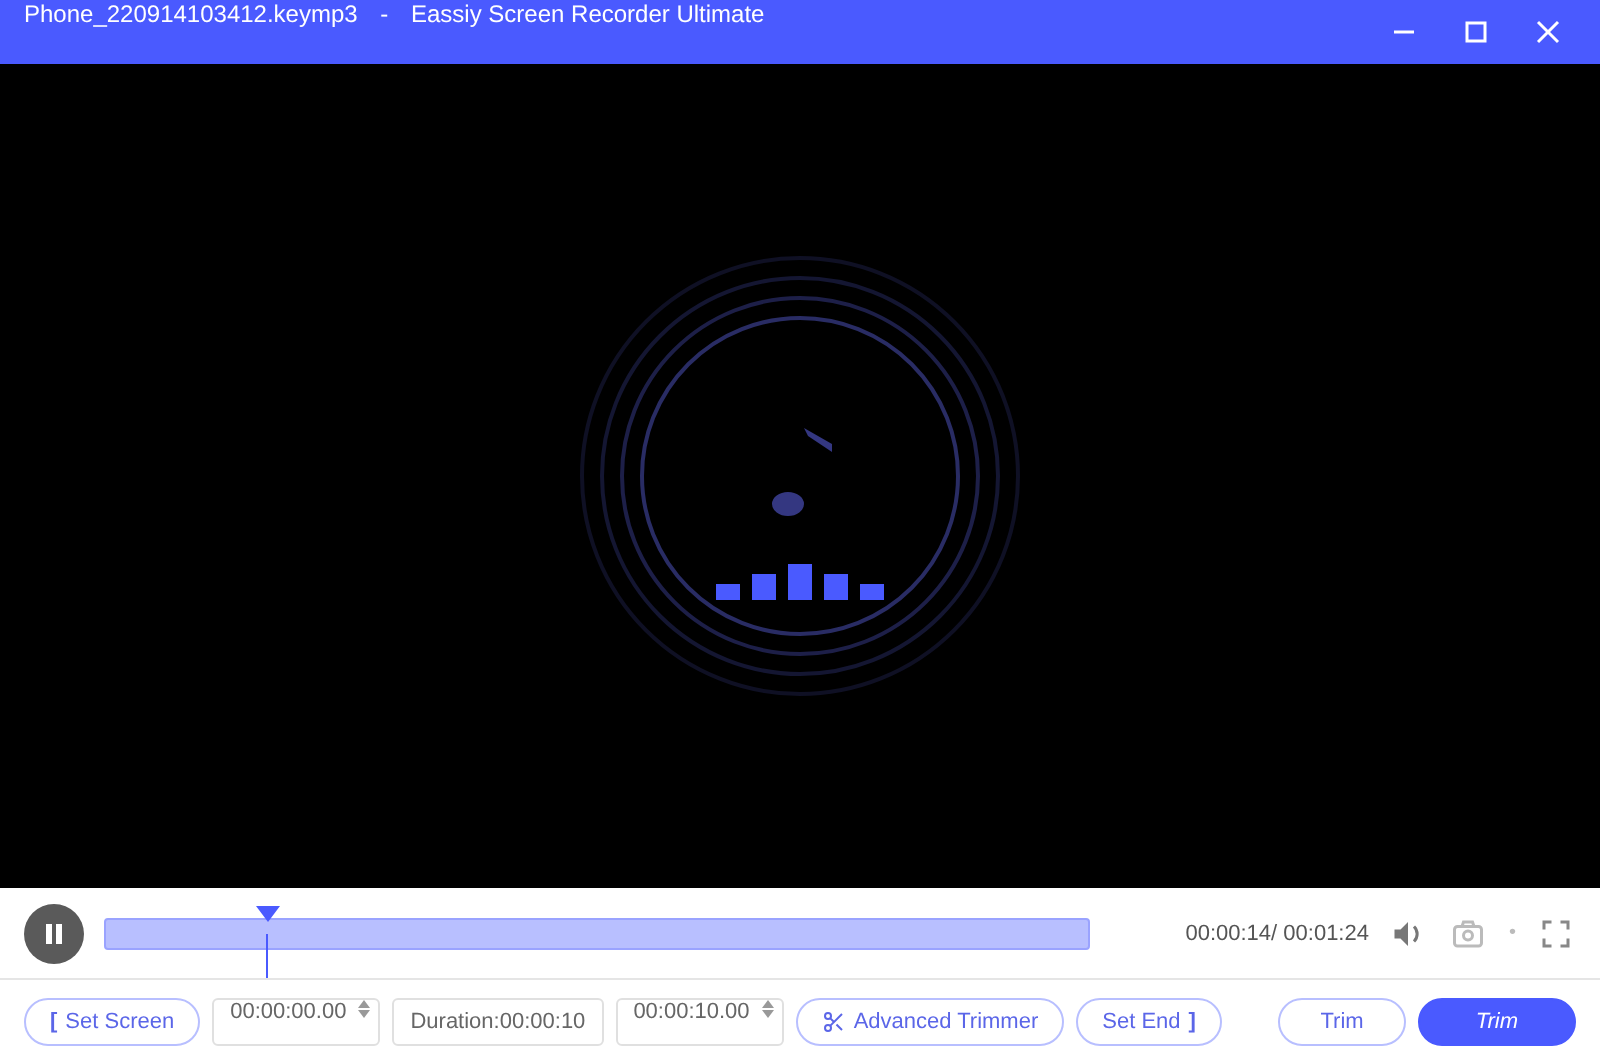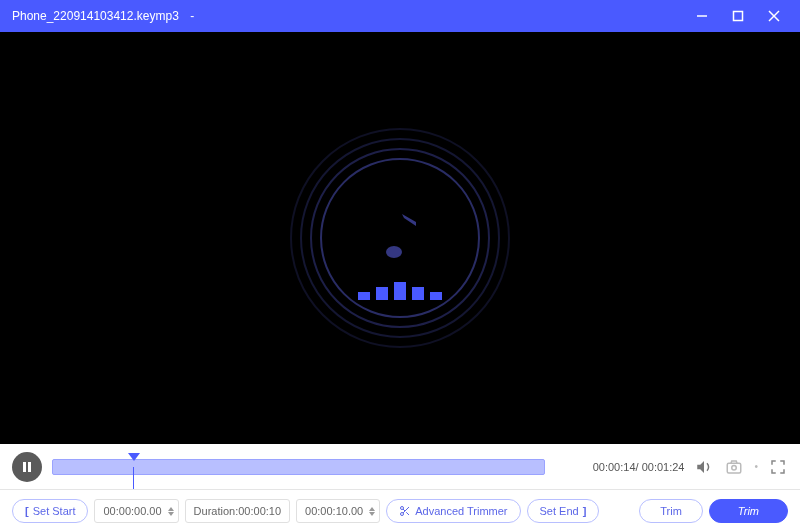--- a/index.html
+++ b/index.html
@@ -2,21 +2,21 @@
 <html><head>
   <meta charset="utf-8">
   <style>
     * { margin: 0; padding: 0; box-sizing: border-box; }
     body { font-family: 'Segoe UI', Arial, sans-serif; width: 800px; height: 532px; overflow: hidden; background: #fff; }
     
     .titlebar {
       height: 32px;
       background: #4a5aff;
       display: flex;
-      align-items: center;
+      align-items: flex-start;
       justify-content: space-between;
       padding: 0 8px 0 12px;
       color: #fff;
       font-size: 12px;
     }
     .titlebar-text { display: flex; gap: 4px; }
     .titlebar-controls { display: flex; gap: 0; }
     .titlebar-btn { width: 36px; height: 32px; display: flex; align-items: center; justify-content: center; cursor: pointer; }
     .titlebar-btn svg { width: 12px; height: 12px; stroke: #fff; stroke-width: 1.5; fill: none; }
     
@@ -112,21 +112,21 @@
       padding: 0 12px;
       display: flex; align-items: center; gap: 4px;
       cursor: pointer;
     }
     .pill-btn.primary { background: #4a5aff; color: #fff; border-color: #4a5aff; padding: 0 28px; font-style: italic; }
     .pill-btn.wide { padding: 0 20px; }
     .time-input {
       height: 24px;
       border: 1px solid #e0e0e0;
       border-radius: 3px;
-      display: flex; align-items: center;
+      display: flex; 
       padding: 0 4px 0 8px;
       font-size: 11px;
       color: #666;
       gap: 6px;
     }
     .spinner { display:flex; flex-direction:column; gap:1px; }
     .spinner div { width:0; height:0; border-left:3px solid transparent; border-right:3px solid transparent; cursor:pointer; }
     .spinner .up { border-bottom:4px solid #999; }
     .spinner .down { border-top:4px solid #999; }
     .duration-box {
@@ -145,20 +145,21 @@
   </style>
 </head>
 <body>
 
 <div class="titlebar">
   <div class="titlebar-text">
     <span>Phone_220914103412.keymp3</span>
     <span>&nbsp;</span>
     <span>-</span>
     <span>&nbsp;</span>
+    <span>Eassiy Screen Recorder Ultimate</span>
   </div>
   <div class="titlebar-controls">
     <div class="titlebar-btn">
       <svg viewBox="0 0 12 12">
           <line x1="1" y1="6" x2="11" y2="6"></line>
         </svg>
     </div>
     <div class="titlebar-btn">
       <svg viewBox="0 0 12 12">
           <rect x="1.5" y="1.5" width="9" height="9"></rect>
@@ -242,21 +243,21 @@
   <div class="ctrl-icon">
     <svg viewBox="0 0 24 24" fill="none" stroke="#888" stroke-width="2">
         <path d="M4 9V4h5M20 9V4h-5M4 15v5h5M20 15v5h-5"></path>
       </svg>
   </div>
 </div>
 
 <div class="bottom-row">
   <div class="pill-btn">
     <span class="bracket">[</span>
-    <span>Set Start</span>
+    <span>Set Screen</span>
   </div>
   <div class="time-input">
     <span>00:00:00.00</span>
     <div class="spinner">
         <div class="up"></div>
         <div class="down"></div>
       </div>
   </div>
   <div class="duration-box">
     <span>Duration:</span>

